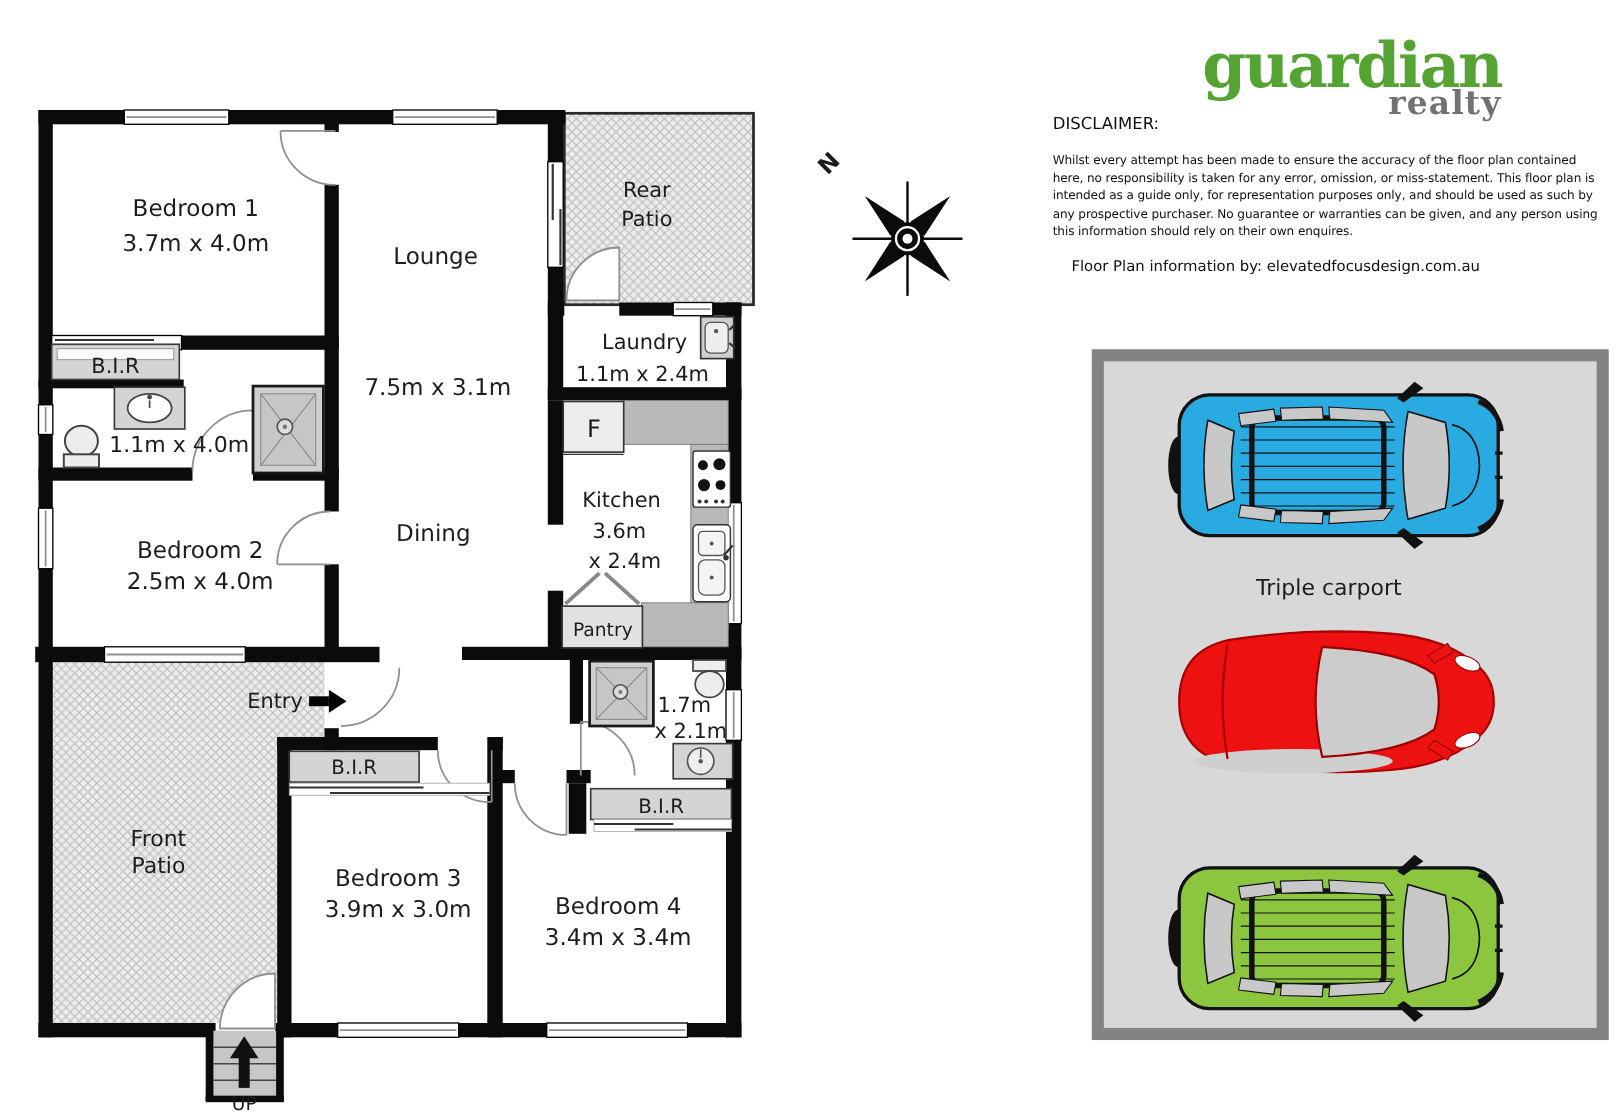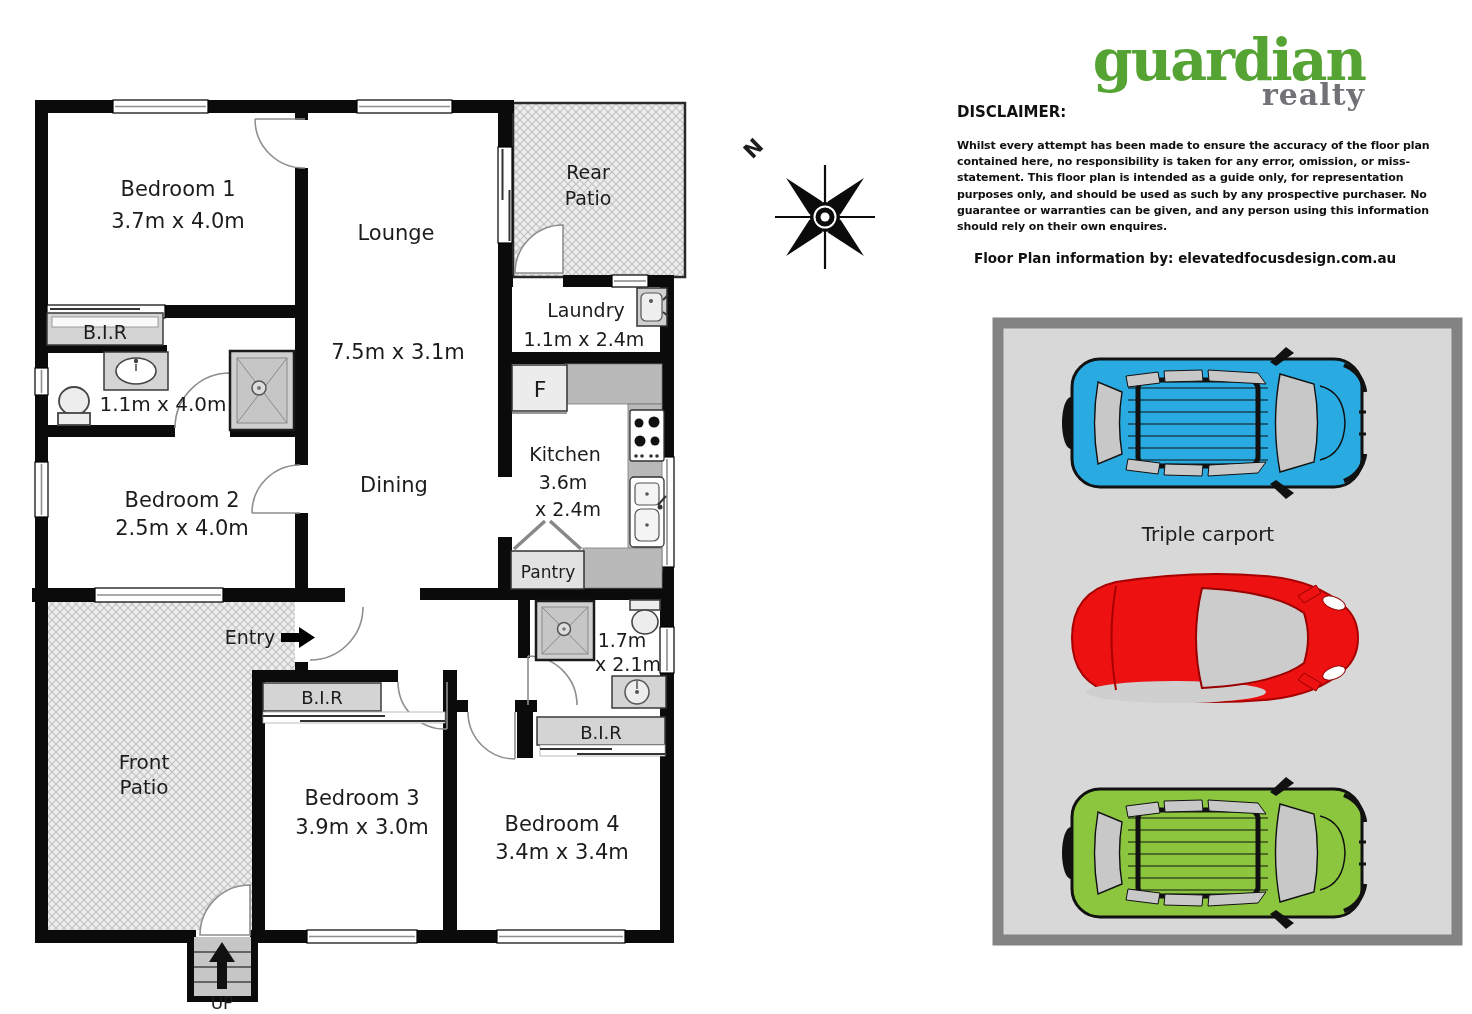--- a/index.html
+++ b/index.html
@@ -15,21 +15,21 @@
   .winline{stroke:#8f8f8f;stroke-width:1.6;}
   .door{stroke:#8f8f8f;stroke-width:1.6;fill:none;}
   .doorpie{fill:#ffffff;stroke:#8f8f8f;stroke-width:1.6;}
   .fixgray{fill:#d4d4d4;stroke:#3a3a3a;stroke-width:1.5;}
   .fixwhite{fill:#ffffff;stroke:#444444;stroke-width:1.6;}
   .counter{fill:#b9b9b9;stroke:#7a7a7a;stroke-width:0.8;}
   .logo{position:absolute;left:1080px;top:30px;width:285px;text-align:right;
         font-family:"DejaVu Serif","Liberation Serif",serif;font-weight:bold;}
   .logo-main{font-size:57px;line-height:1.05;color:#55a433;letter-spacing:-2px;}
   .logo-sub{font-size:30px;line-height:1;color:#717275;margin-top:-10px;letter-spacing:1px;}
-  .disclaimer{position:absolute;left:957px;top:103px;width:502px;color:#101010;font-weight:bold;}
+  .disclaimer{position:absolute;left:957px;top:103px;width:502px;color:#101010;font-weight:normal;}
   .disc-head{font-size:15px;margin-bottom:17px;}
   .disc-body{font-size:11px;line-height:16.2px;letter-spacing:-0.1px;}
   .disc-credit{font-size:13.5px;margin-top:15px;padding-left:17px;}
 </style>
 </head>
 <body>
 
 <div class="canvas">
 
 <svg class="plan-svg" width="1472" height="1014" viewBox="0 0 1472 1014">

